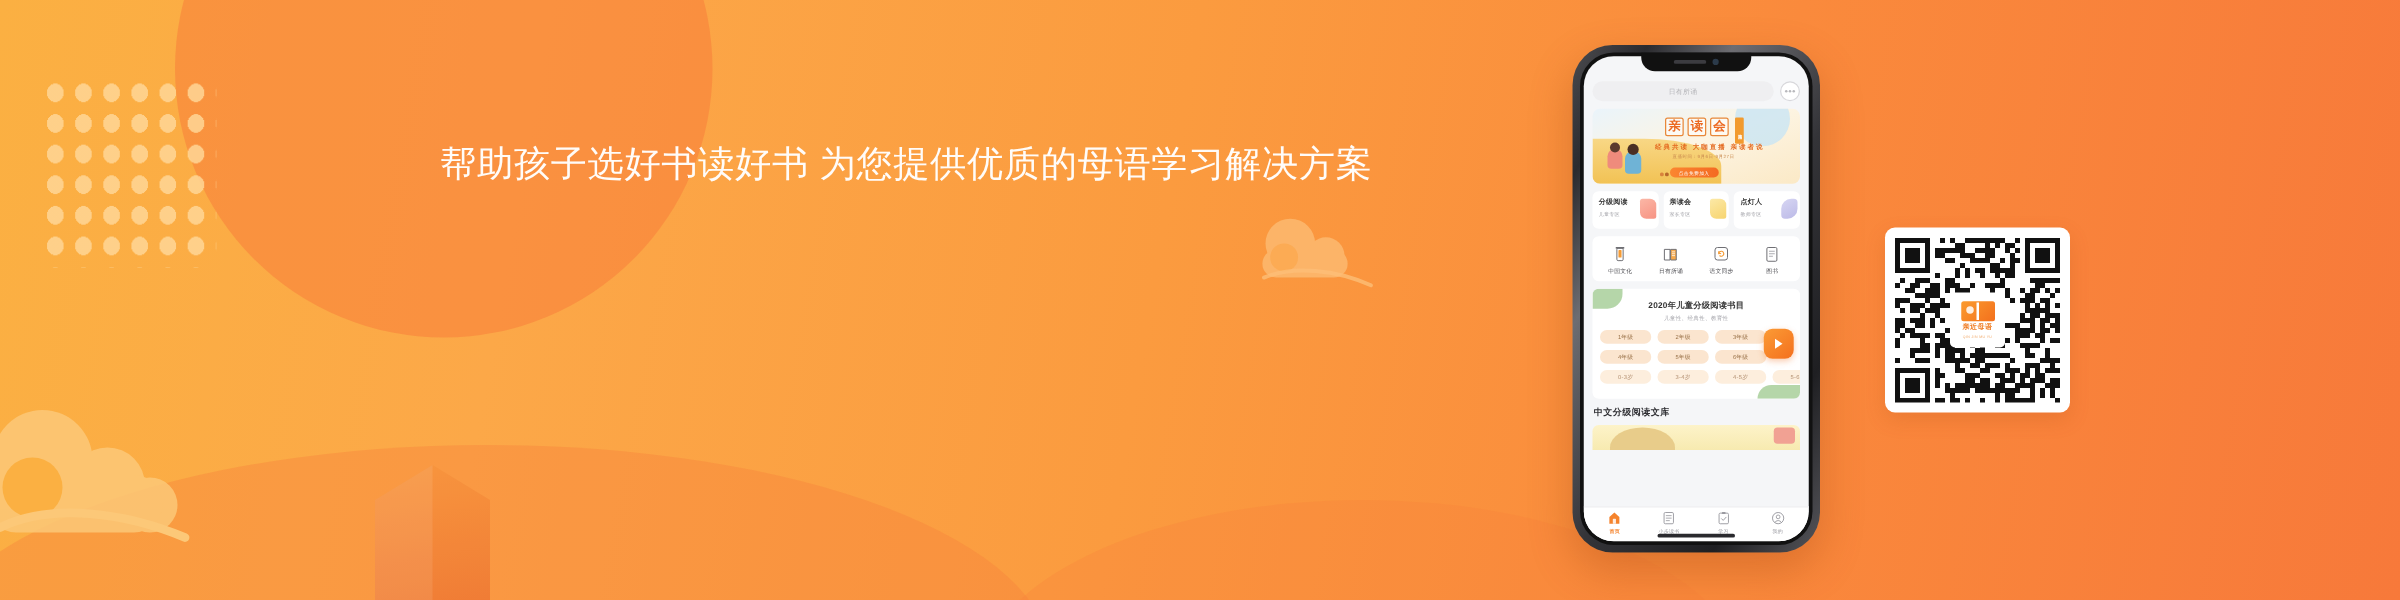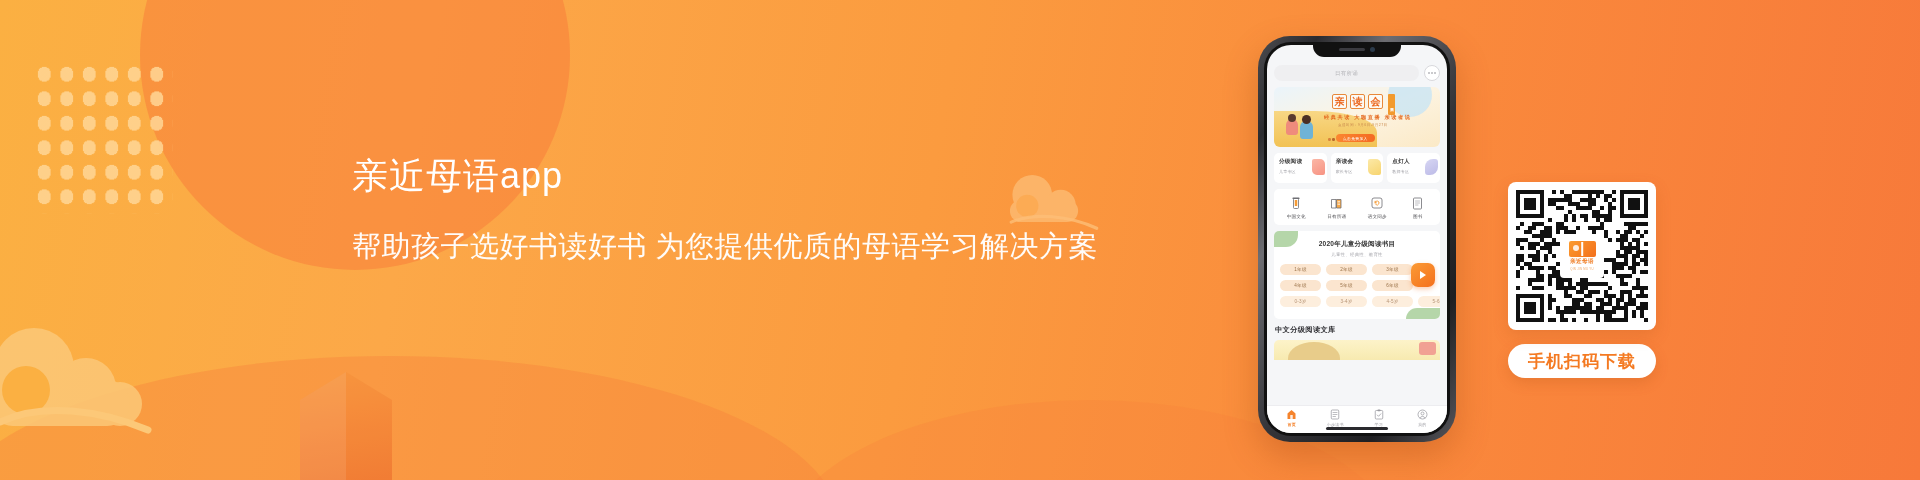--- a/index.html
+++ b/index.html
@@ -288,21 +288,20 @@
         <circle cx="52" cy="40" r="32"></circle>
         <circle cx="98" cy="56" r="24"></circle>
         <rect x="16" y="48" width="110" height="36" rx="18"></rect>
       </g>
       <circle cx="44" cy="58" r="18" fill="#fba94f" opacity=".8"></circle>
       <path d="M18 84 C56 68, 112 74, 156 94" stroke="#fcbe77" stroke-width="5" fill="none" stroke-linecap="round" opacity=".8"></path>
     </svg>
   </div>
 
   <div class="copy">
-    <div class="subtitle">亲近母语app</div>
     <div class="tagline">帮助孩子选好书读好书 为您提供优质的母语学习解决方案</div>
   </div>
 
   <div class="phone">
     <div class="phone-inner">
       <div class="notch">
         <span class="speaker"></span>
         <span class="cam"></span>
       </div>
       <div class="screen">
@@ -982,16 +981,15 @@
             <rect x="27" y="32" width="1" height="1"></rect>
             <rect x="32" y="32" width="1" height="1"></rect>
           </g>
       </svg>
       <div class="qr-logo">
         <div class="bk"></div>
         <div class="nm">亲近母语</div>
         <div class="en">QIN JIN MU YU</div>
       </div>
     </div>
-    <div class="dl-btn">手机扫码下载</div>
   </div>
 
 </div>
 
 </body></html>

